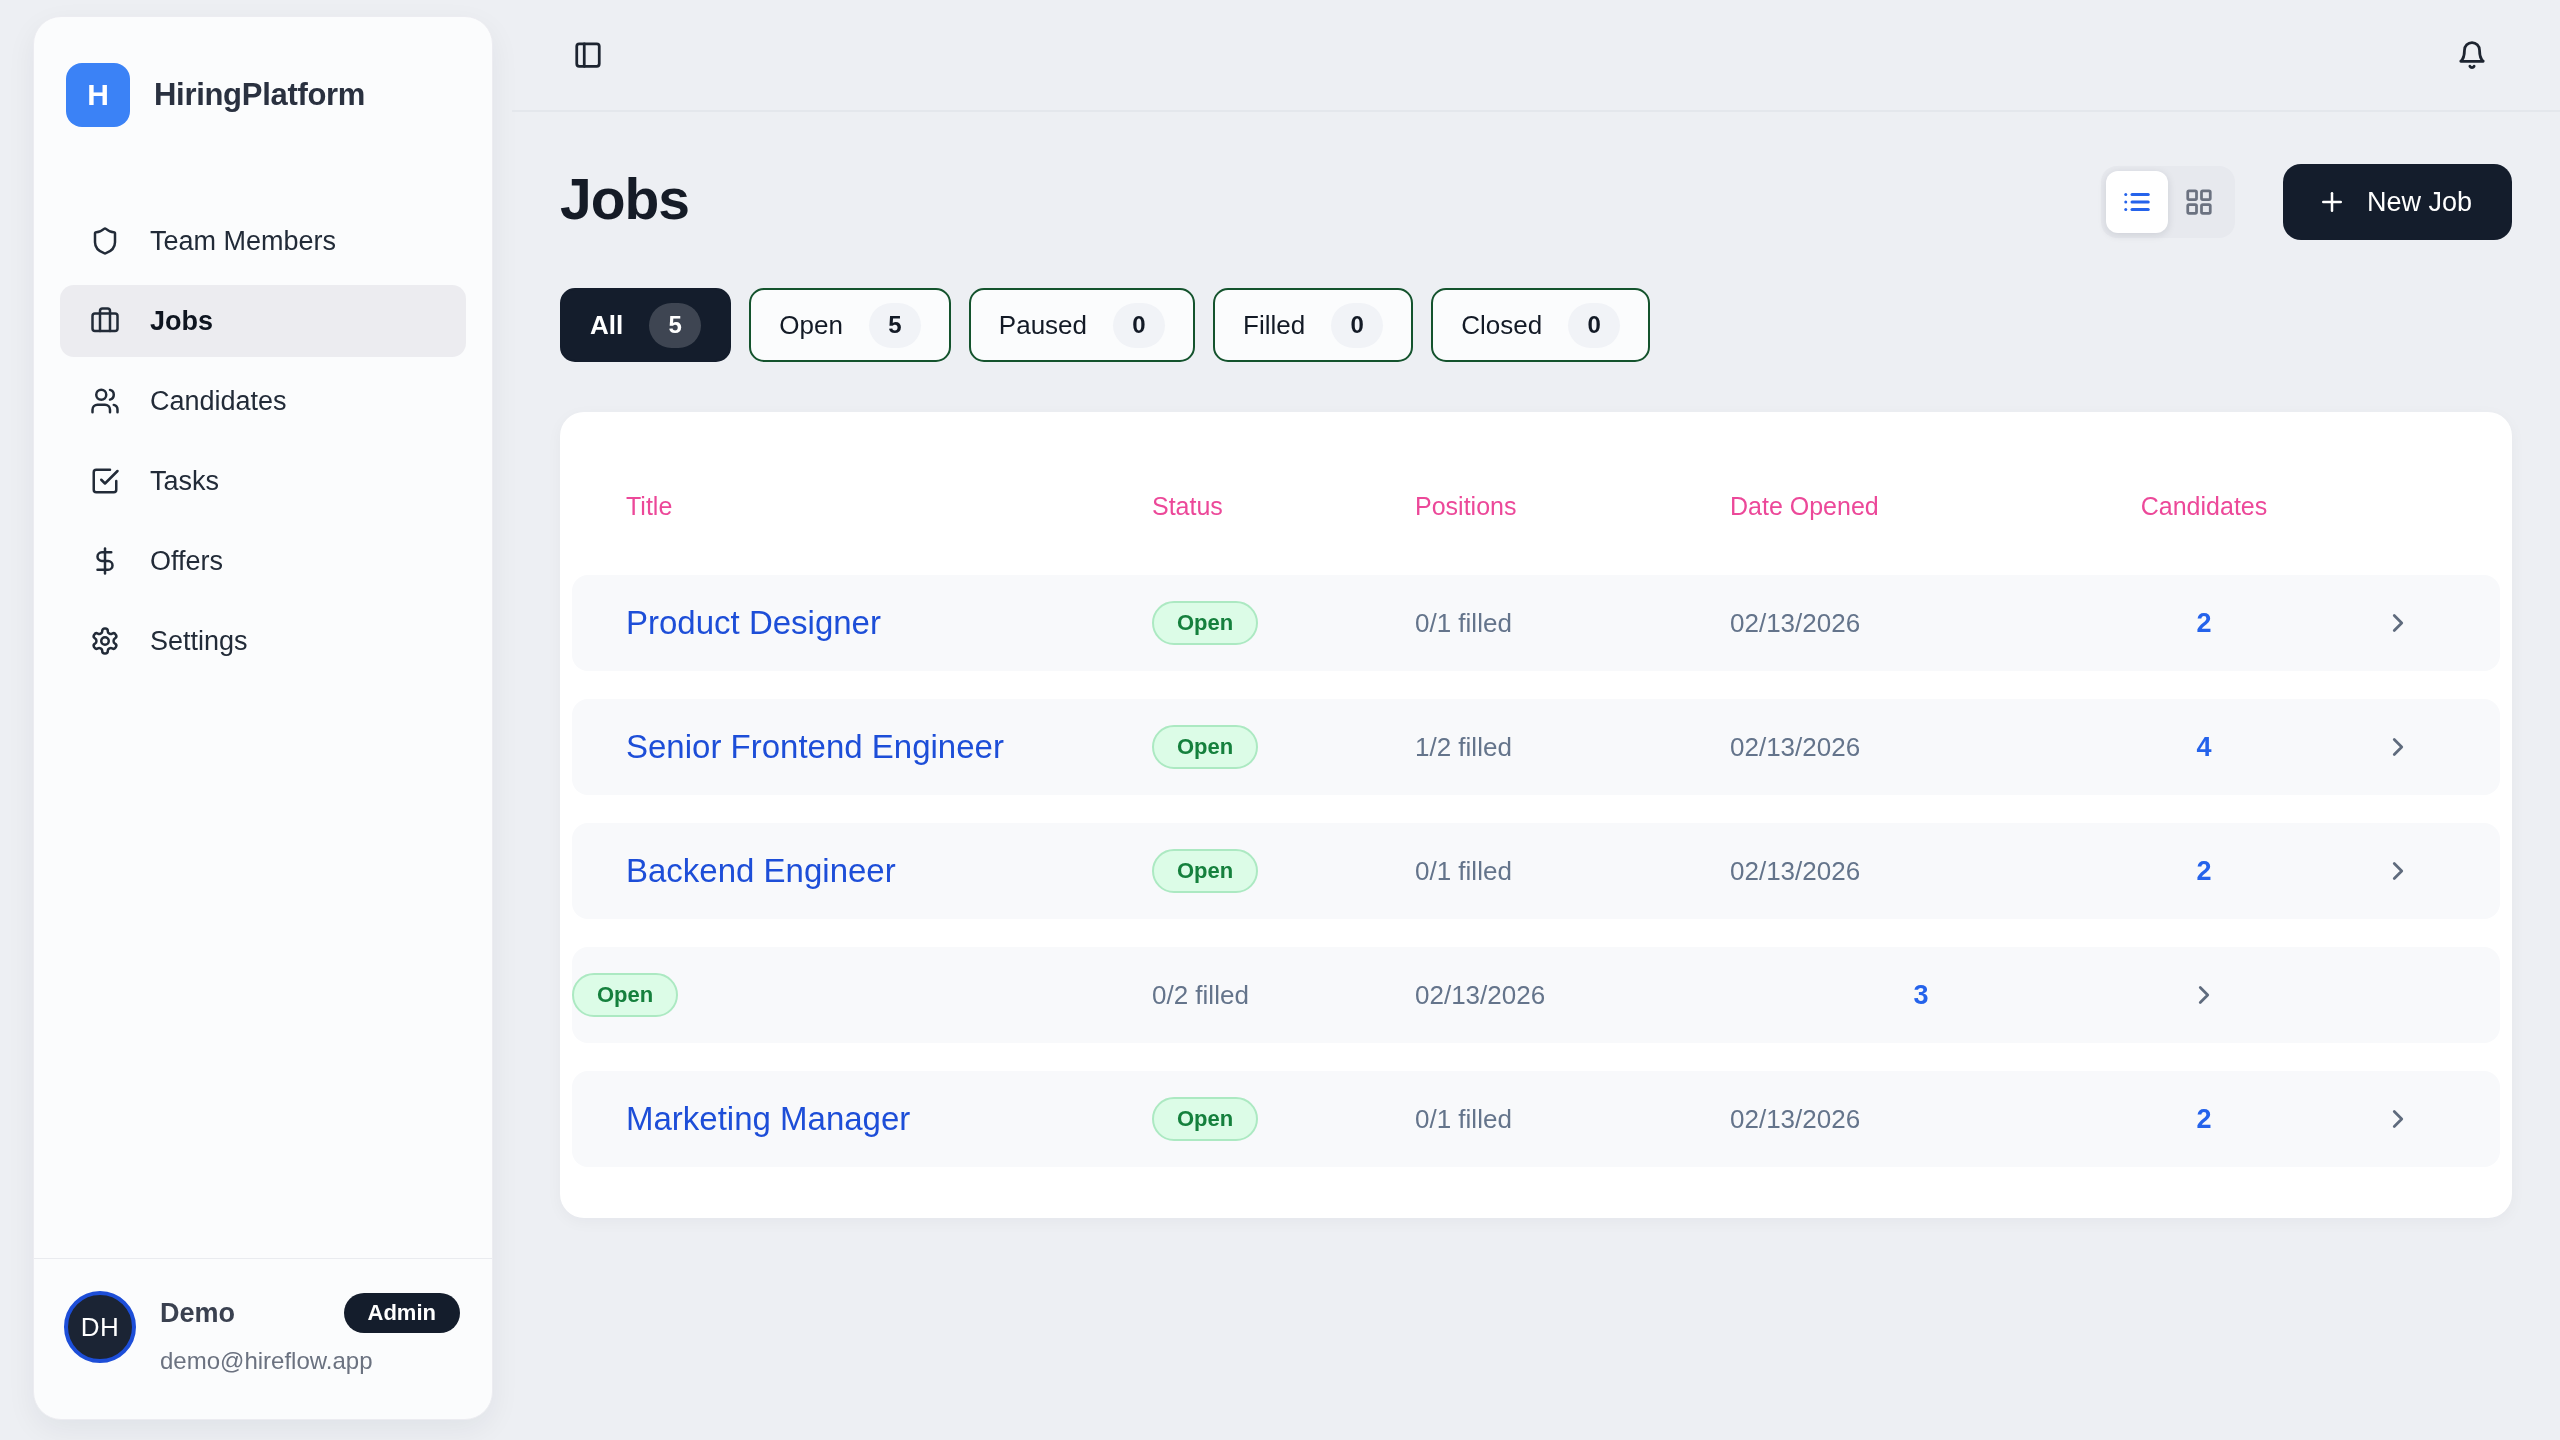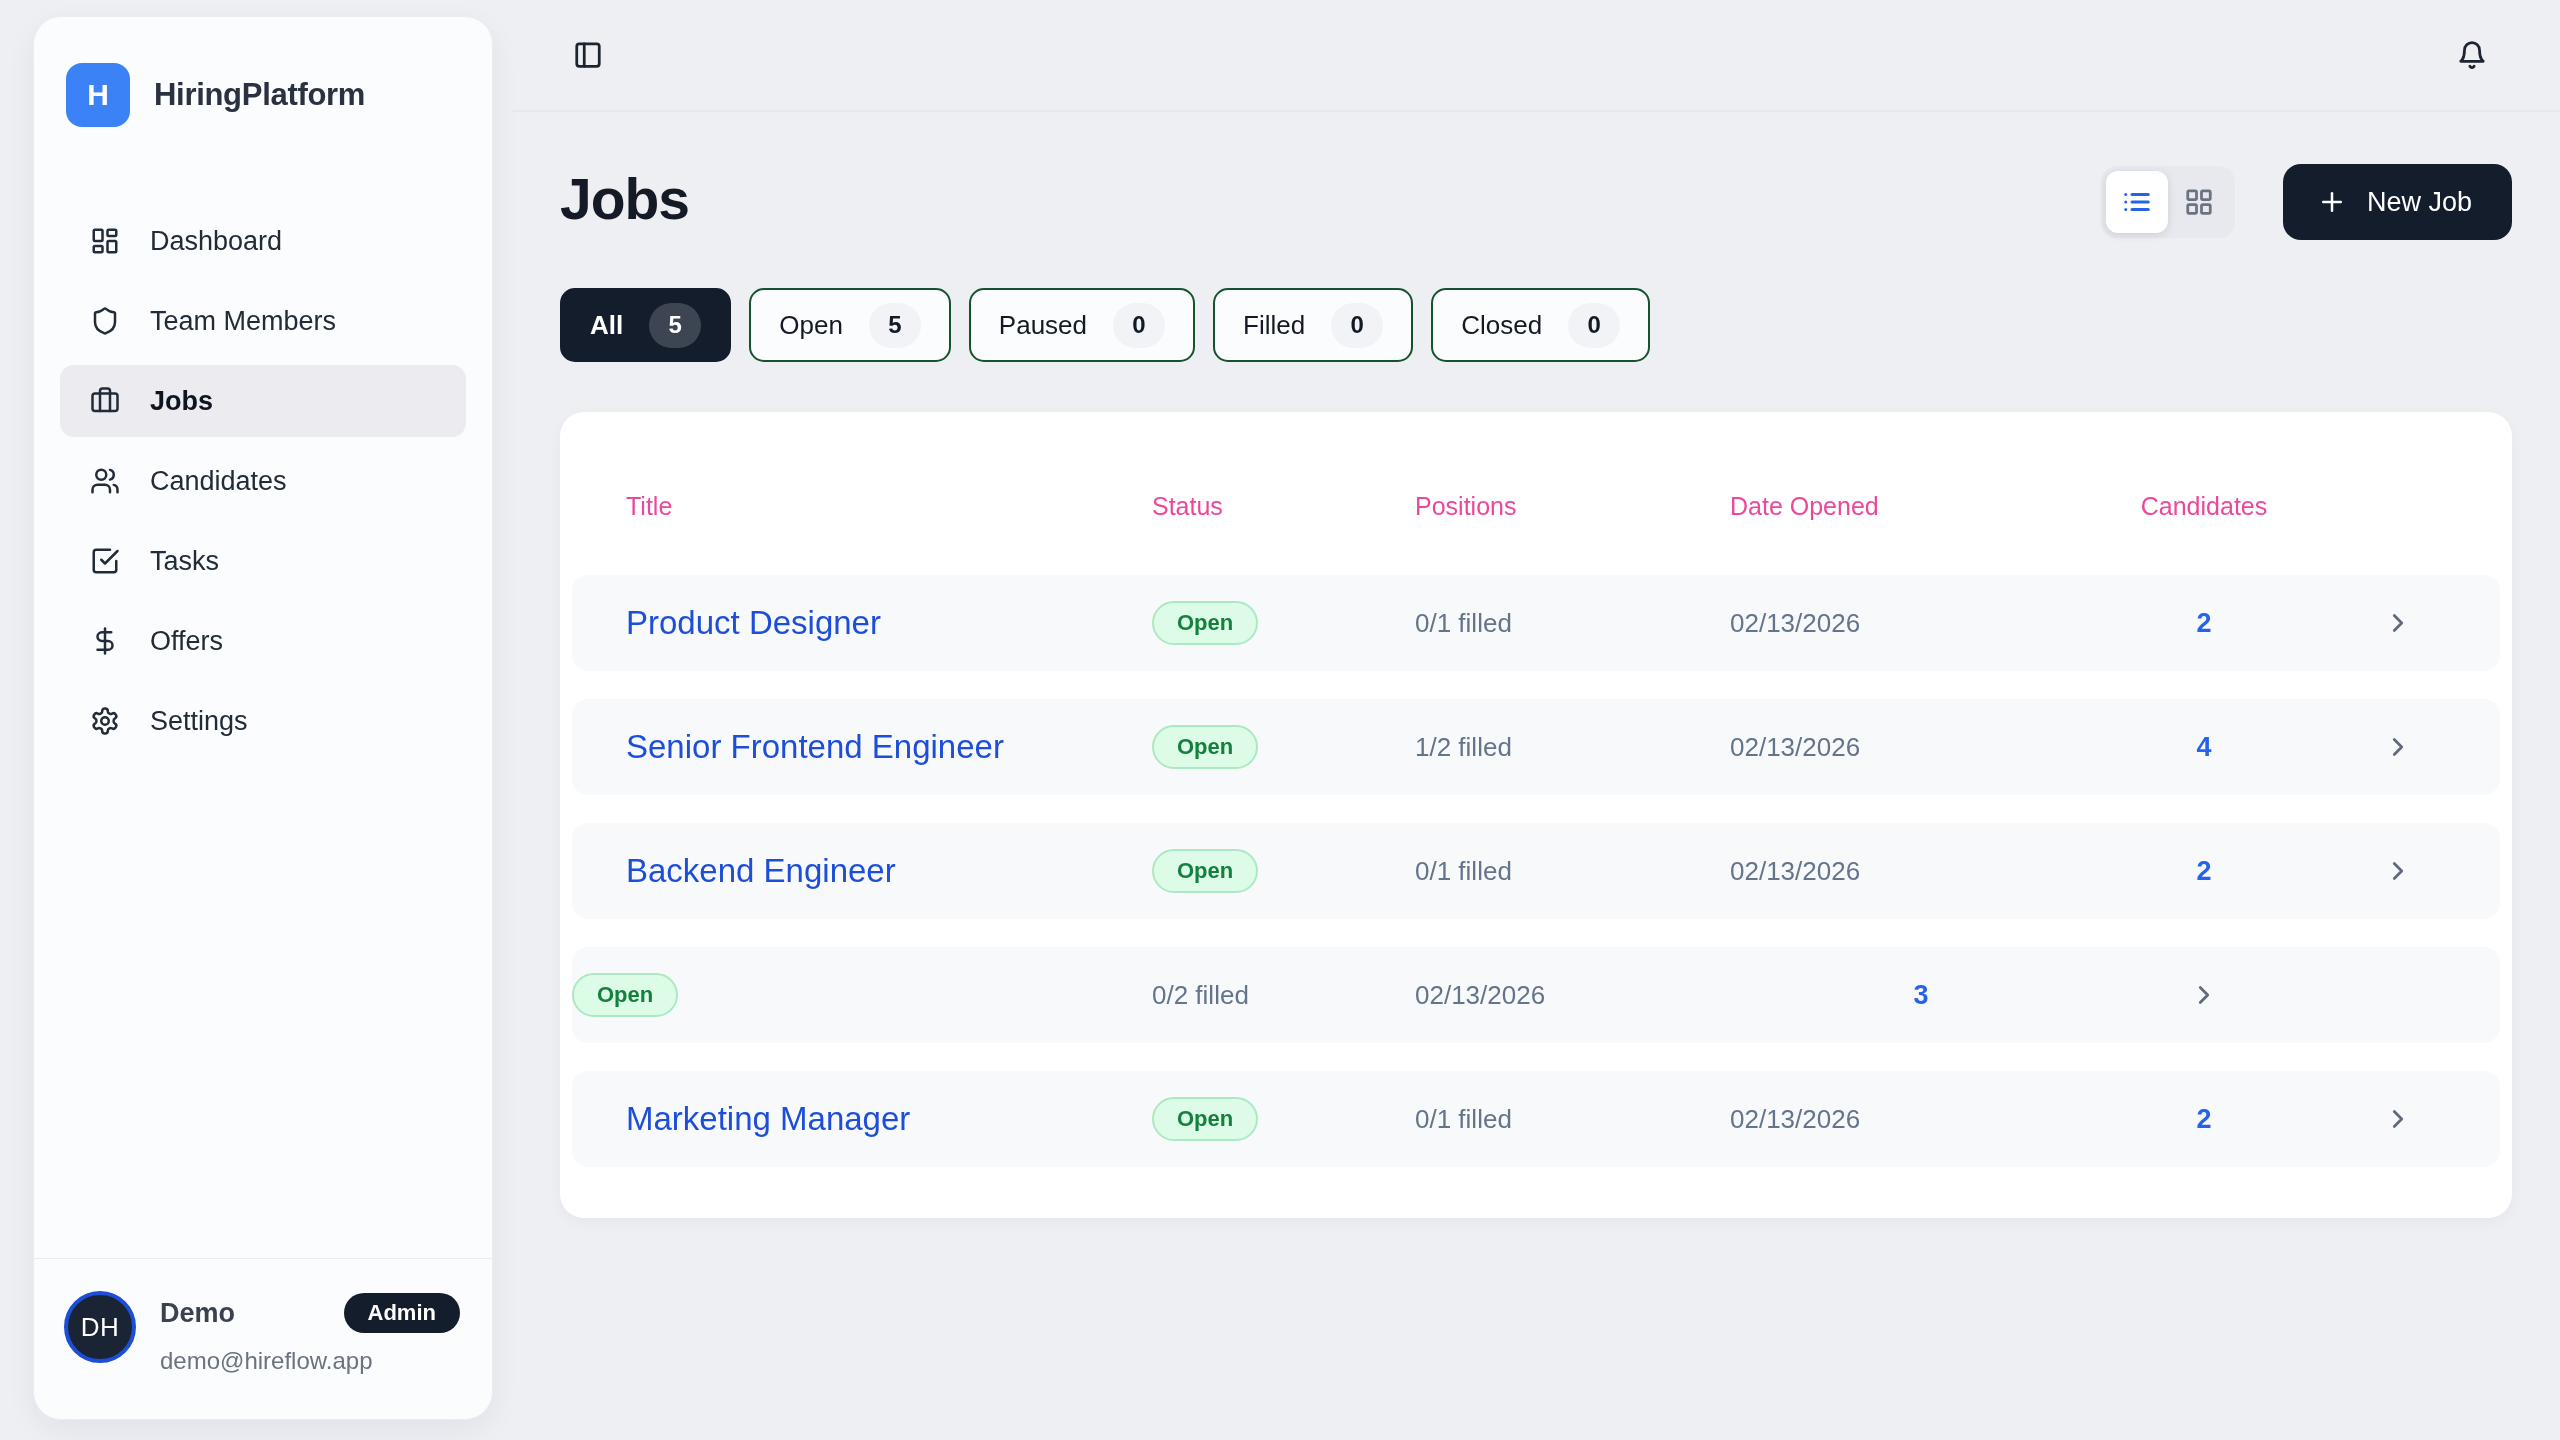--- a/index.html
+++ b/index.html
@@ -154,31 +154,20 @@
 <div class="app">
 
   <aside class="sidebar">
     <div class="brand">
       <div class="logo">
         <span>H</span>
       </div>
       <div class="brand-name">HiringPlatform</div>
     </div>
     <nav>
-  <div class="nav-item">
-    <span class="nav-icon">
-            <svg viewBox="0 0 24 24" fill="none" stroke="currentColor" stroke-width="2" stroke-linecap="round" stroke-linejoin="round" width="30" height="30">
-              <rect width="7" height="9" x="3" y="3" rx="1"></rect>
-              <rect width="7" height="5" x="14" y="3" rx="1"></rect>
-              <rect width="7" height="9" x="14" y="12" rx="1"></rect>
-              <rect width="7" height="5" x="3" y="16" rx="1"></rect>
-            </svg>
-          </span>
-    <span class="nav-label">Dashboard</span>
-  </div>
 
   <div class="nav-item">
     <span class="nav-icon">
             <svg viewBox="0 0 24 24" fill="none" stroke="currentColor" stroke-width="2" stroke-linecap="round" stroke-linejoin="round" width="30" height="30">
               <path d="M20 13c0 5-3.5 7.5-7.66 8.95a1 1 0 0 1-.67-.01C7.5 20.5 4 18 4 13V6a1 1 0 0 1 1-1c2 0 4.5-1.2 6.24-2.72a1.17 1.17 0 0 1 1.52 0C14.51 3.81 17 5 19 5a1 1 0 0 1 1 1z"></path>
             </svg>
           </span>
     <span class="nav-label">Team Members</span>
   </div>
 

